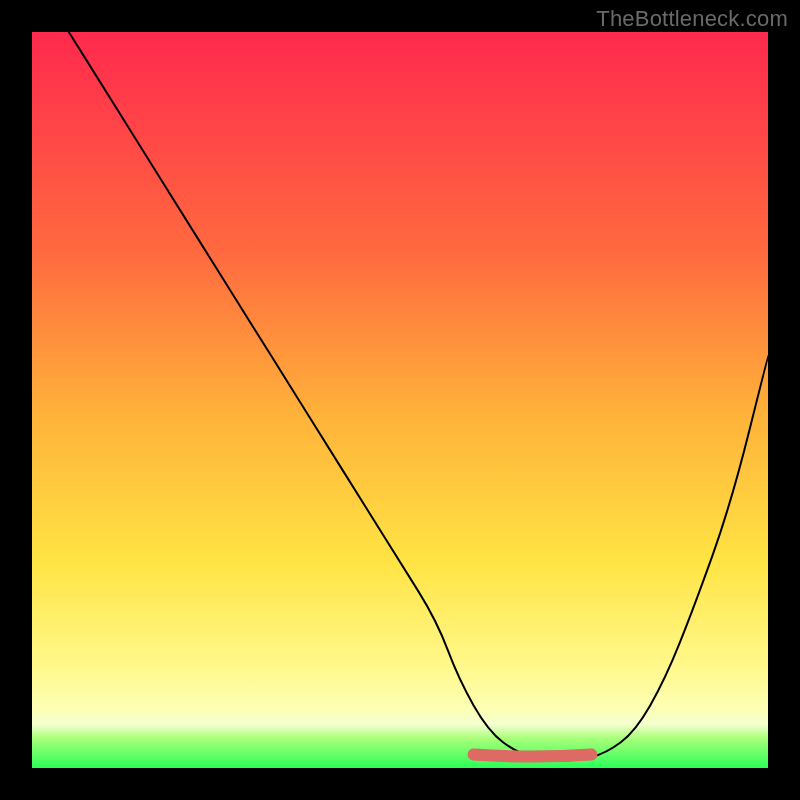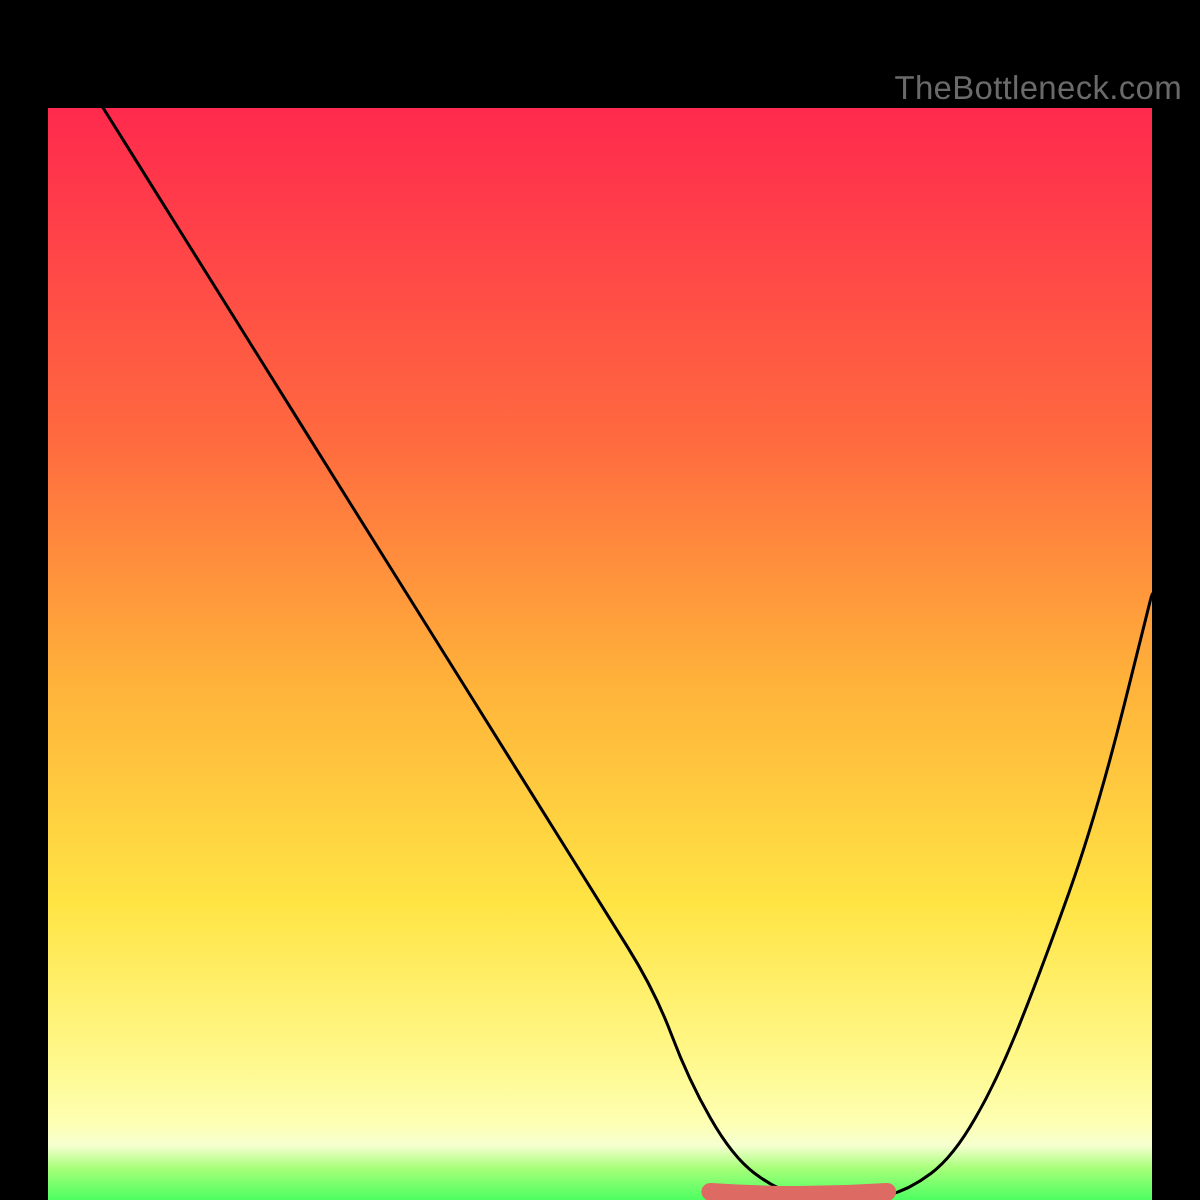--- a/index.html
+++ b/index.html
@@ -11,21 +11,20 @@
     overflow: hidden;
     font-family: Arial, Helvetica, sans-serif;
   }
   .frame {
     position: absolute;
     left: 0;
     top: 0;
     width: 800px;
     height: 612px;
     background: #000;
-    margin-top: 40px;
   }
   .watermark {
     position: absolute;
     top: 6px;
     right: 12px;
     color: #6a6a6a;
     font-size: 22px;
     font-weight: 500;
     letter-spacing: 0.2px;
   }

